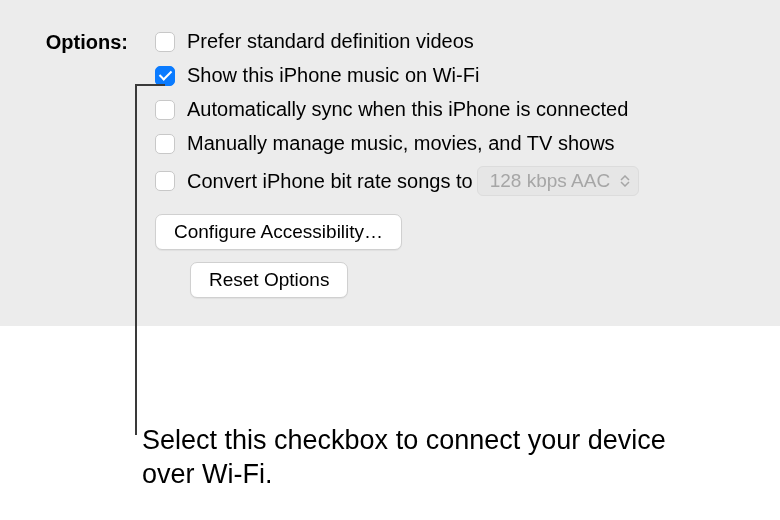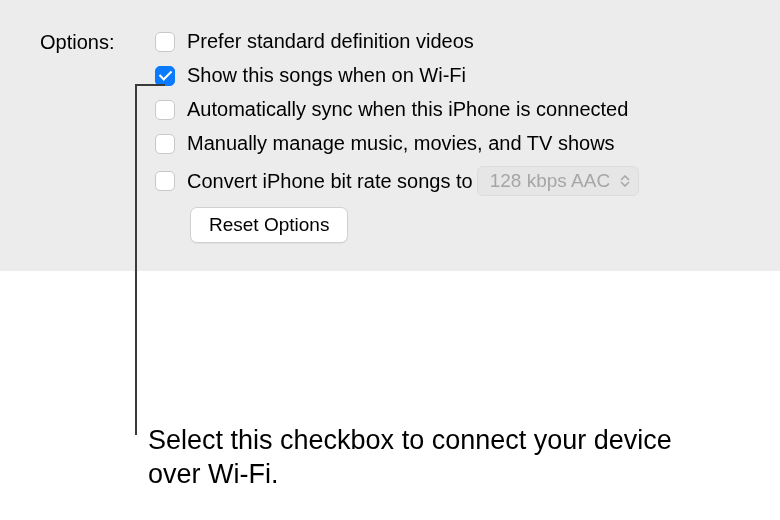--- a/index.html
+++ b/index.html
@@ -17,25 +17,26 @@
     .panel {
       background: #ececec;
       padding: 30px 20px 28px 40px;
       position: relative;
     }
     .options-row {
       display: flex;
       align-items: flex-start;
     }
     .options-label {
-      font-weight: 400;
+      font-weight: 700;
       font-size: 20px;
       color: #000;
       width: 115px;
-      padding-right: 10px;
+      text-align: right;
+      padding-right: 27px;
       padding-top: 1px;
     }
     .options-list {
       flex: 1;
     }
     .checkbox-row {
       display: flex;
       align-items: center;
       margin-bottom: 11px;
       position: relative;
@@ -117,21 +118,21 @@
     .callout-line-h {
       position: absolute;
       left: 135px;
       top: 84px;
       width: 30px;
       height: 2px;
       background: #3a3a3a;
     }
     .callout-text {
       position: absolute;
-      left: 148px;
+      left: 142px;
       top: 424px;
       font-size: 27px;
       color: #000;
       line-height: 1.25;
       max-width: 560px;
     }
     .buttons-container {
       padding-left: 0;
     }
     .reset-row {
@@ -147,21 +148,21 @@
     <div class="options-label">Options:</div>
     <div class="options-list">
 
       <div class="checkbox-row">
         <div class="checkbox"></div>
         <span class="checkbox-label">Prefer standard definition videos</span>
       </div>
 
       <div class="checkbox-row">
         <div class="checkbox checked"></div>
-        <span class="checkbox-label">Show this songs when on Wi-Fi</span>
+        <span class="checkbox-label">Show this iPhone music on Wi-Fi</span>
       </div>
 
       <div class="checkbox-row">
         <div class="checkbox"></div>
         <span class="checkbox-label">Automatically sync when this iPhone is connected</span>
       </div>
 
       <div class="checkbox-row">
         <div class="checkbox"></div>
         <span class="checkbox-label">Manually manage music, movies, and TV shows</span>
@@ -177,20 +178,23 @@
                 <path d="M1 5 L5 1 L9 5" stroke="#a6a6a6" stroke-width="1.5" fill="none"></path>
               </svg>
             <svg width="10" height="6" viewBox="0 0 10 6">
                 <path d="M1 1 L5 5 L9 1" stroke="#a6a6a6" stroke-width="1.5" fill="none"></path>
               </svg>
           </span>
         </div>
       </div>
 
       <div class="buttons-container">
+        <div class="button-row">
+          <button class="mac-button">Configure Accessibility…</button>
+        </div>
         <div class="reset-row">
           <button class="mac-button">Reset Options</button>
         </div>
       </div>
 
     </div>
   </div>
 </div>
 
 <div class="callout-line-h"></div>

